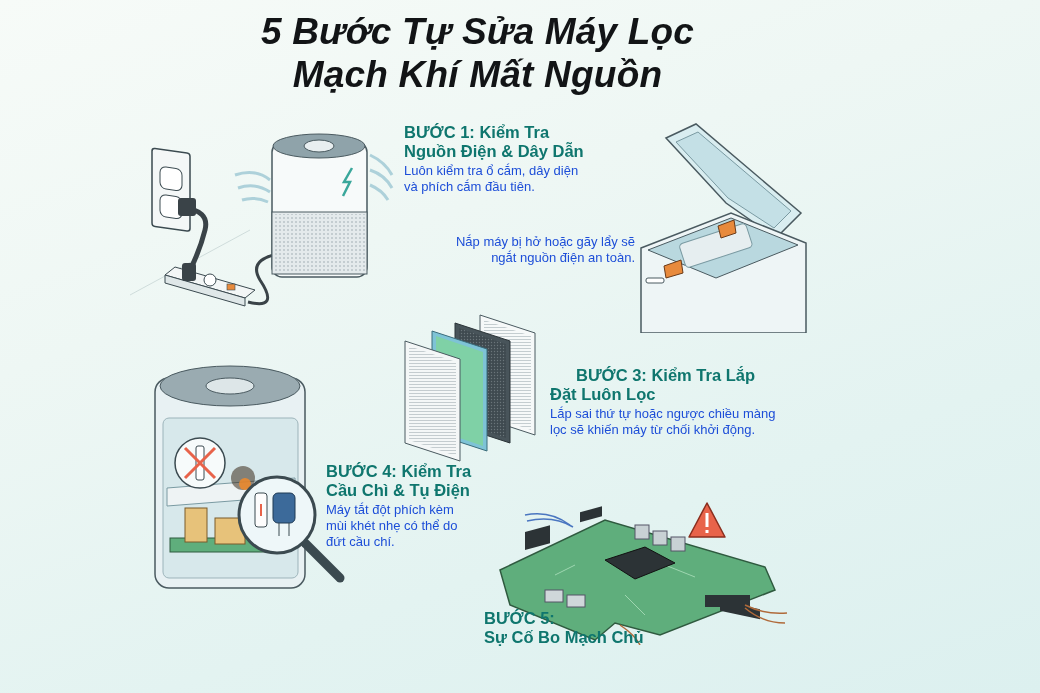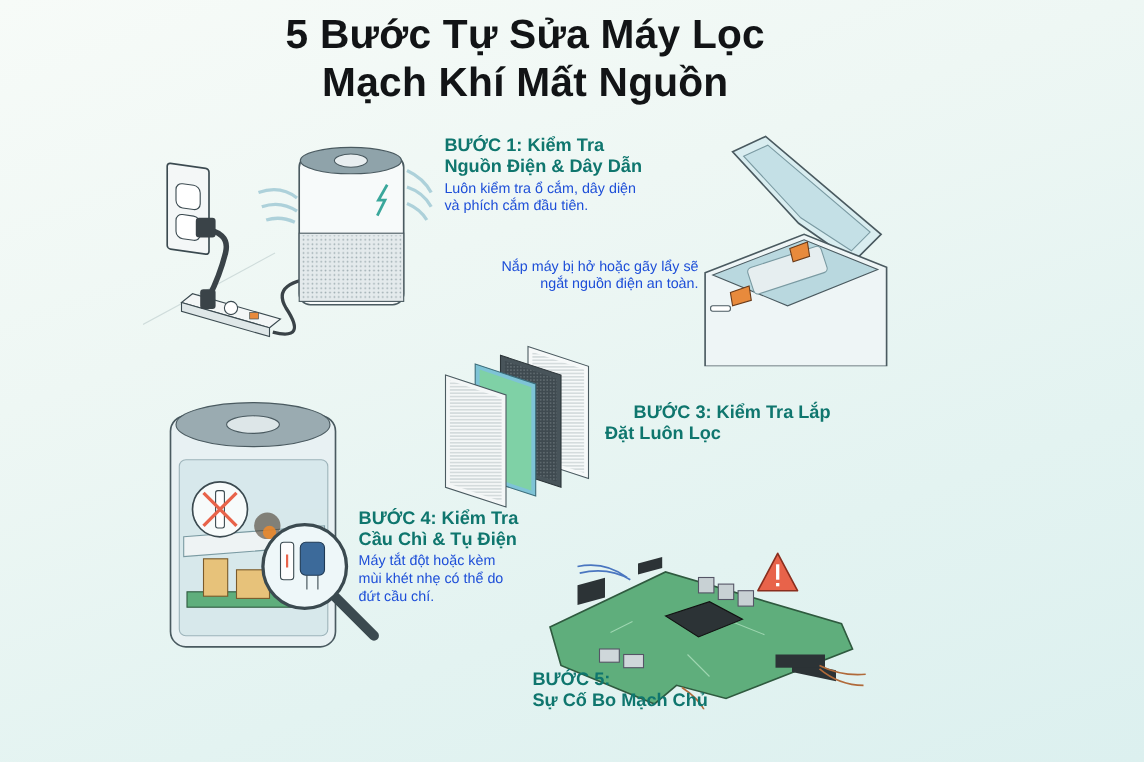--- a/index.html
+++ b/index.html
@@ -1,20 +1,20 @@
 <!DOCTYPE html>
 <html><head>
 <meta charset="utf-8">
 <style>
   html,body{margin:0;padding:0;}
   body{width:1040px;height:693px;overflow:hidden;position:relative;
     background:linear-gradient(160deg,#f7fbf8 0%,#eef7f4 35%,#e3f3f1 70%,#dcf0ef 100%);
     font-family:"Liberation Sans","DejaVu Sans",sans-serif;color:#1b1f22;}
   .title{position:absolute;left:0;width:955px;text-align:center;top:10px;
-    font-weight:700;font-size:37px;line-height:43px;color:#121416;letter-spacing:0.2px;}
+    font-weight:700;font-size:37px;line-height:43px;color:#121416;letter-spacing:0.2px;font-style:italic;}
   .step{position:absolute;}
   .step h3{margin:0;font-size:16.5px;line-height:19px;font-weight:700;color:#0f766e;}
   .step p{margin:2px 0 0 0;font-size:13px;line-height:16px;color:#1d4ed8;}
   .right{text-align:right;}
   .illu{position:absolute;}
   svg{display:block;}
 </style>
 </head>
 <body>
 
@@ -126,20 +126,24 @@
       <polygon points="9,41 56,57 56,151 9,135" fill="url(#hl)"></polygon>
     </g>
   </svg>
 </div>
 
 <div class="step" style="left:550px;top:366px;width:260px;">
   <h3>
     <span style="padding-left:26px">BƯỚC 3: Kiểm Tra Lắp</span><br>
     <span>Đặt Luôn Lọc</span>
   </h3>
+  <p>
+    <span>Lắp sai thứ tự hoặc ngược chiều màng</span><br>
+    <span>lọc sẽ khiến máy từ chối khởi động.</span>
+  </p>
 </div>
 
 <div class="illu" style="left:145px;top:358px;">
   <svg width="215" height="245" viewBox="0 0 215 245">
 
     <rect x="10" y="20" width="150" height="210" rx="14" fill="#e8f1f3" stroke="#4a5a60" stroke-width="1.5"></rect>
     <ellipse cx="85" cy="28" rx="70" ry="20" fill="#9aabb1" stroke="#4a5a60"></ellipse>
     <ellipse cx="85" cy="28" rx="24" ry="8" fill="#dde6e8" stroke="#4a5a60"></ellipse>
     <rect x="18" y="60" width="135" height="160" rx="6" fill="#d3e6ea" stroke="#8aa5ac" opacity="0.8"></rect>
 
@@ -169,21 +173,21 @@
     </g>
   </svg>
 </div>
 
 <div class="step" style="left:326px;top:462px;width:165px;">
   <h3>
     <span>BƯỚC 4: Kiểm Tra</span><br>
     <span>Cầu Chì &amp; Tụ Điện</span>
   </h3>
   <p>
-    <span>Máy tắt đột hoặc kèm</span><br>
+    <span>Máy tắt đột phích kèm</span><br>
     <span>mùi khét nhẹ có thể do</span><br>
     <span>đứt cầu chí.</span>
   </p>
 </div>
 
 <div class="illu" style="left:495px;top:495px;">
   <svg width="295" height="150" viewBox="0 0 295 150">
 
     <polygon points="5,75 110,25 270,72 280,95 165,140 120,128 100,145 15,110" fill="#5fae7c" stroke="#2f5a3f" stroke-width="1.5"></polygon>
 

